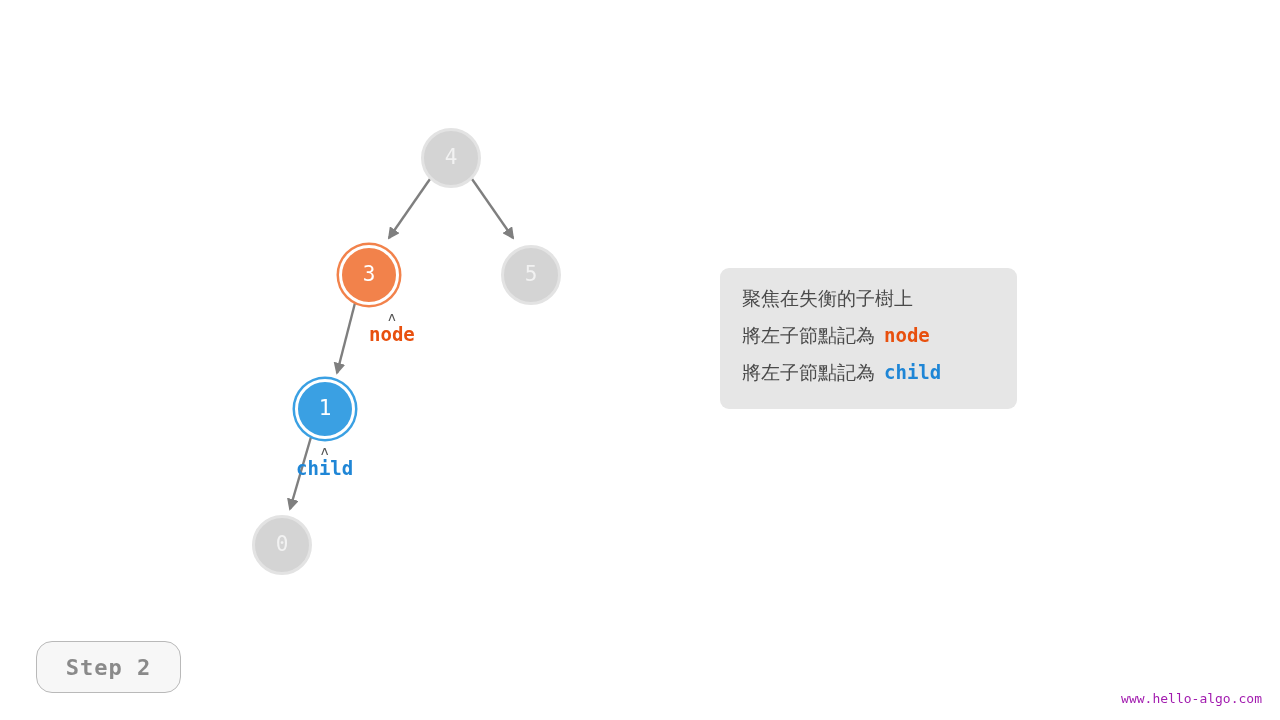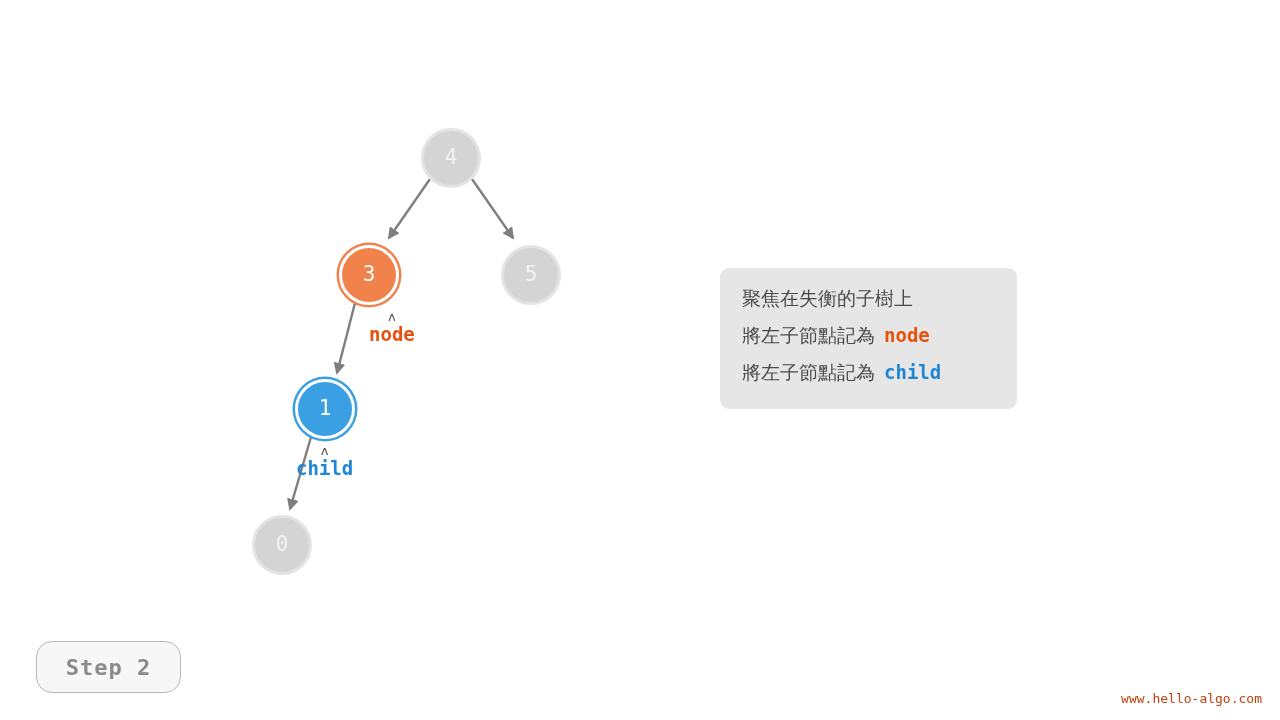--- a/index.html
+++ b/index.html
@@ -144,21 +144,21 @@
     user-select: none;
   }
 
   
   #watermark {
     position: absolute;
     right: 18px;
     bottom: 14px;
     font-family: "DejaVu Sans Mono", monospace;
     font-size: 13px;
-    color: #c2410c;
+    color: #a21caf;
     user-select: none;
   }
 </style>
 </head>
 <body>
 
 <div id="canvas">
 
   <svg id="tree-svg" viewBox="0 0 1280 720" xmlns="http://www.w3.org/2000/svg">
     <defs>

